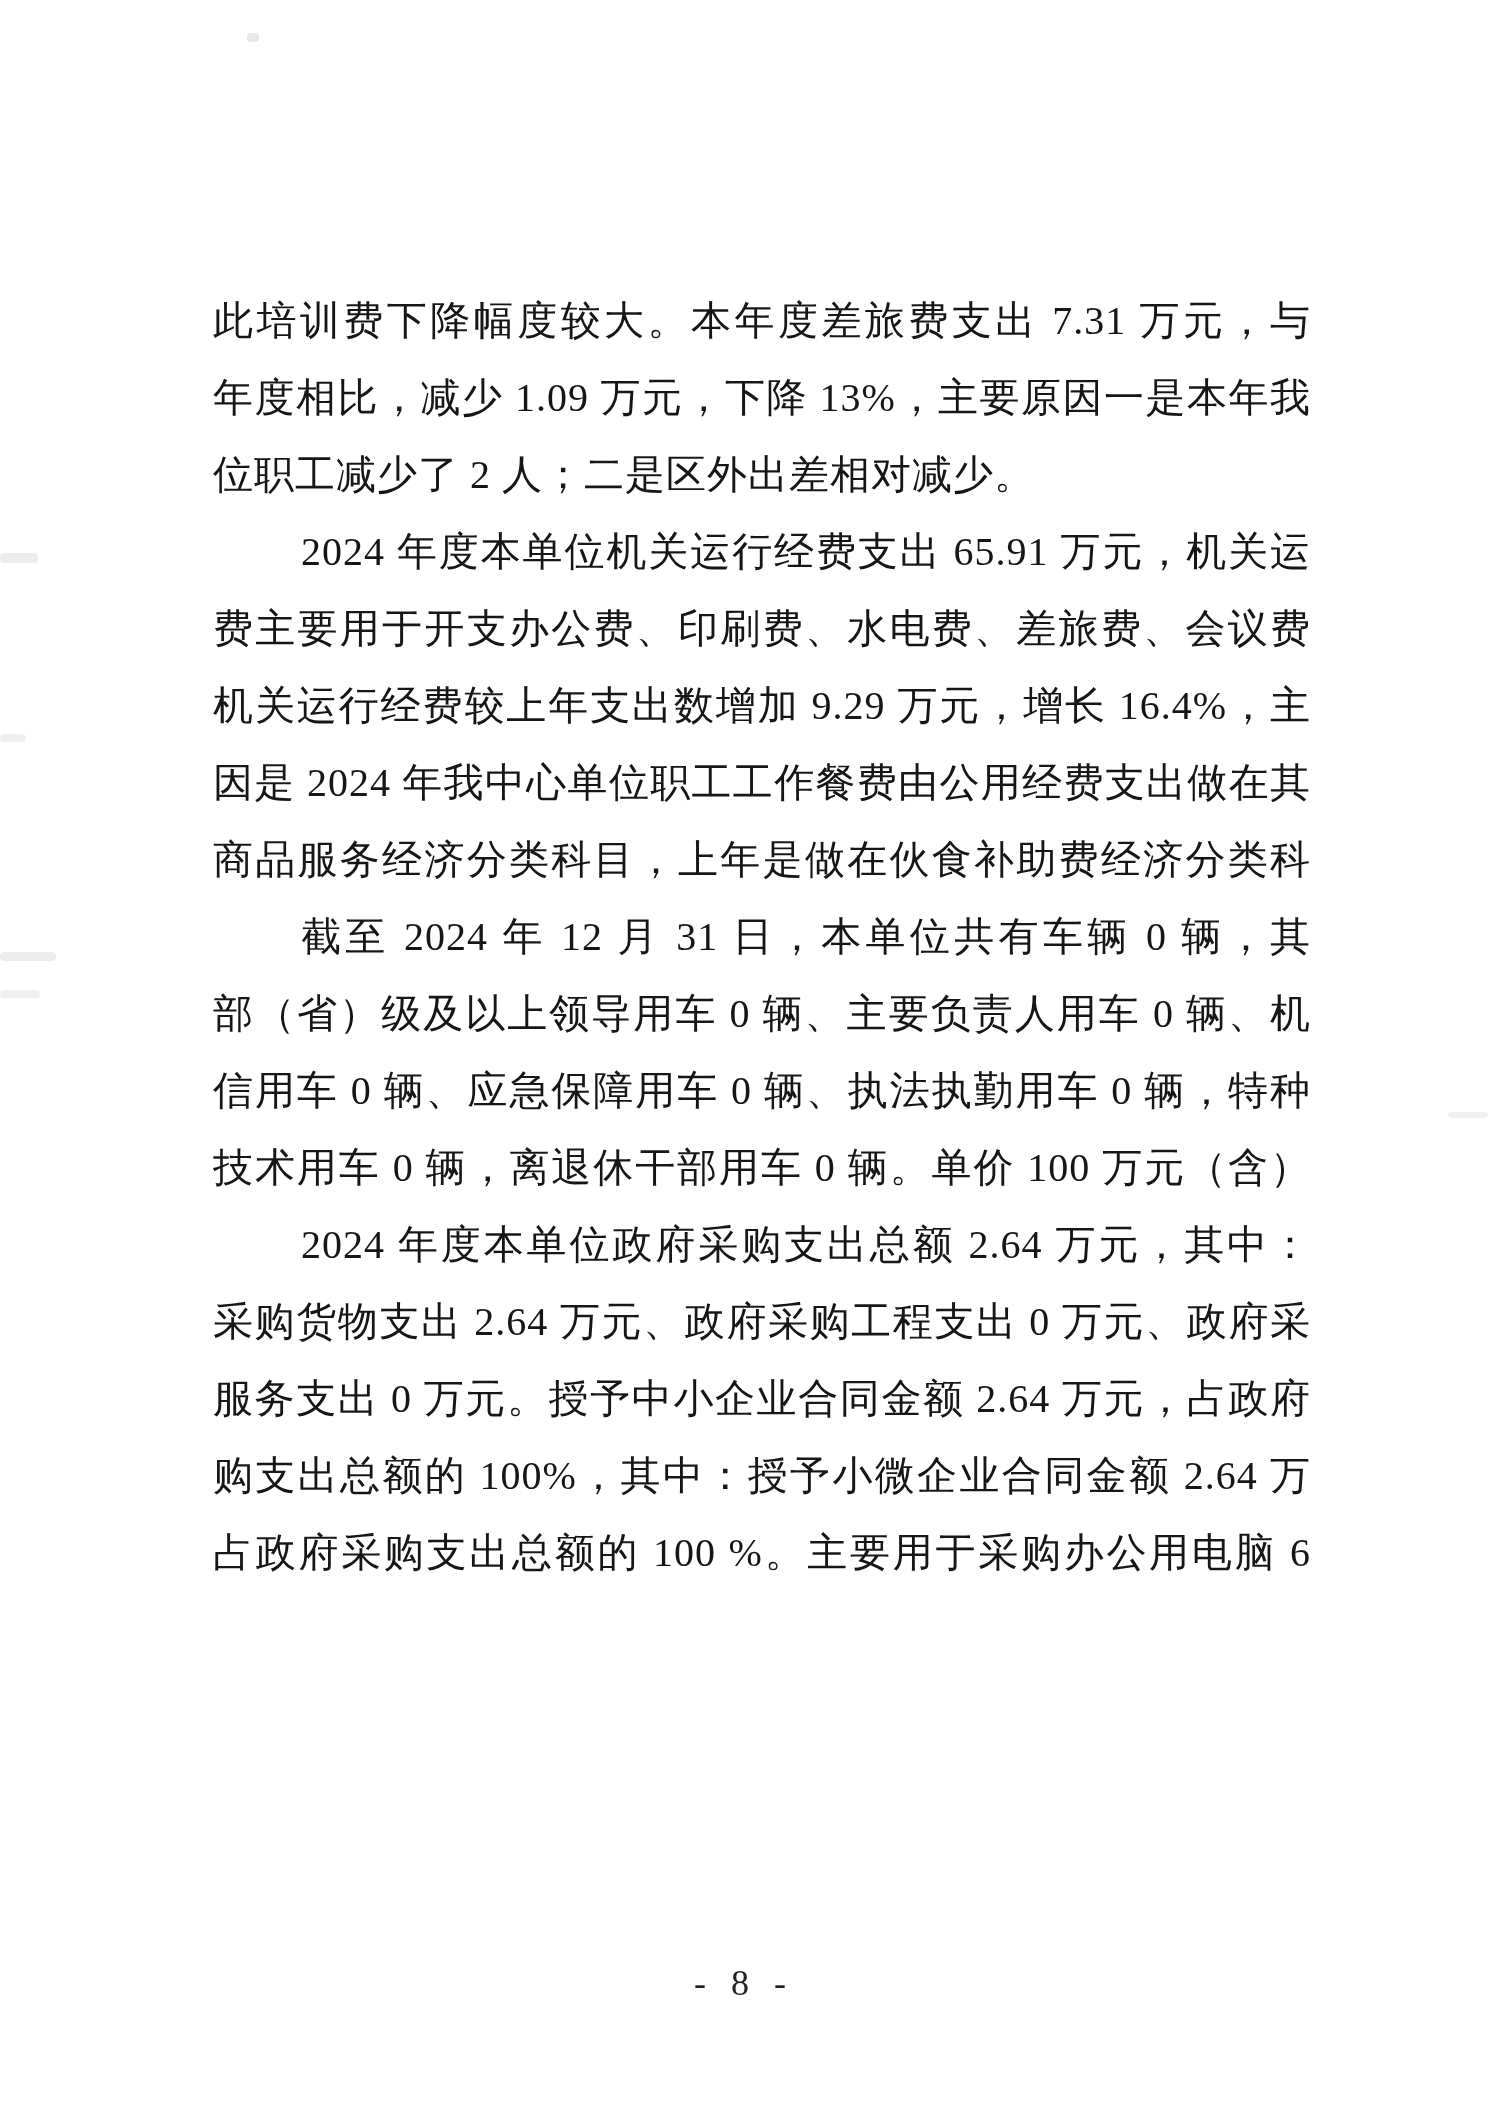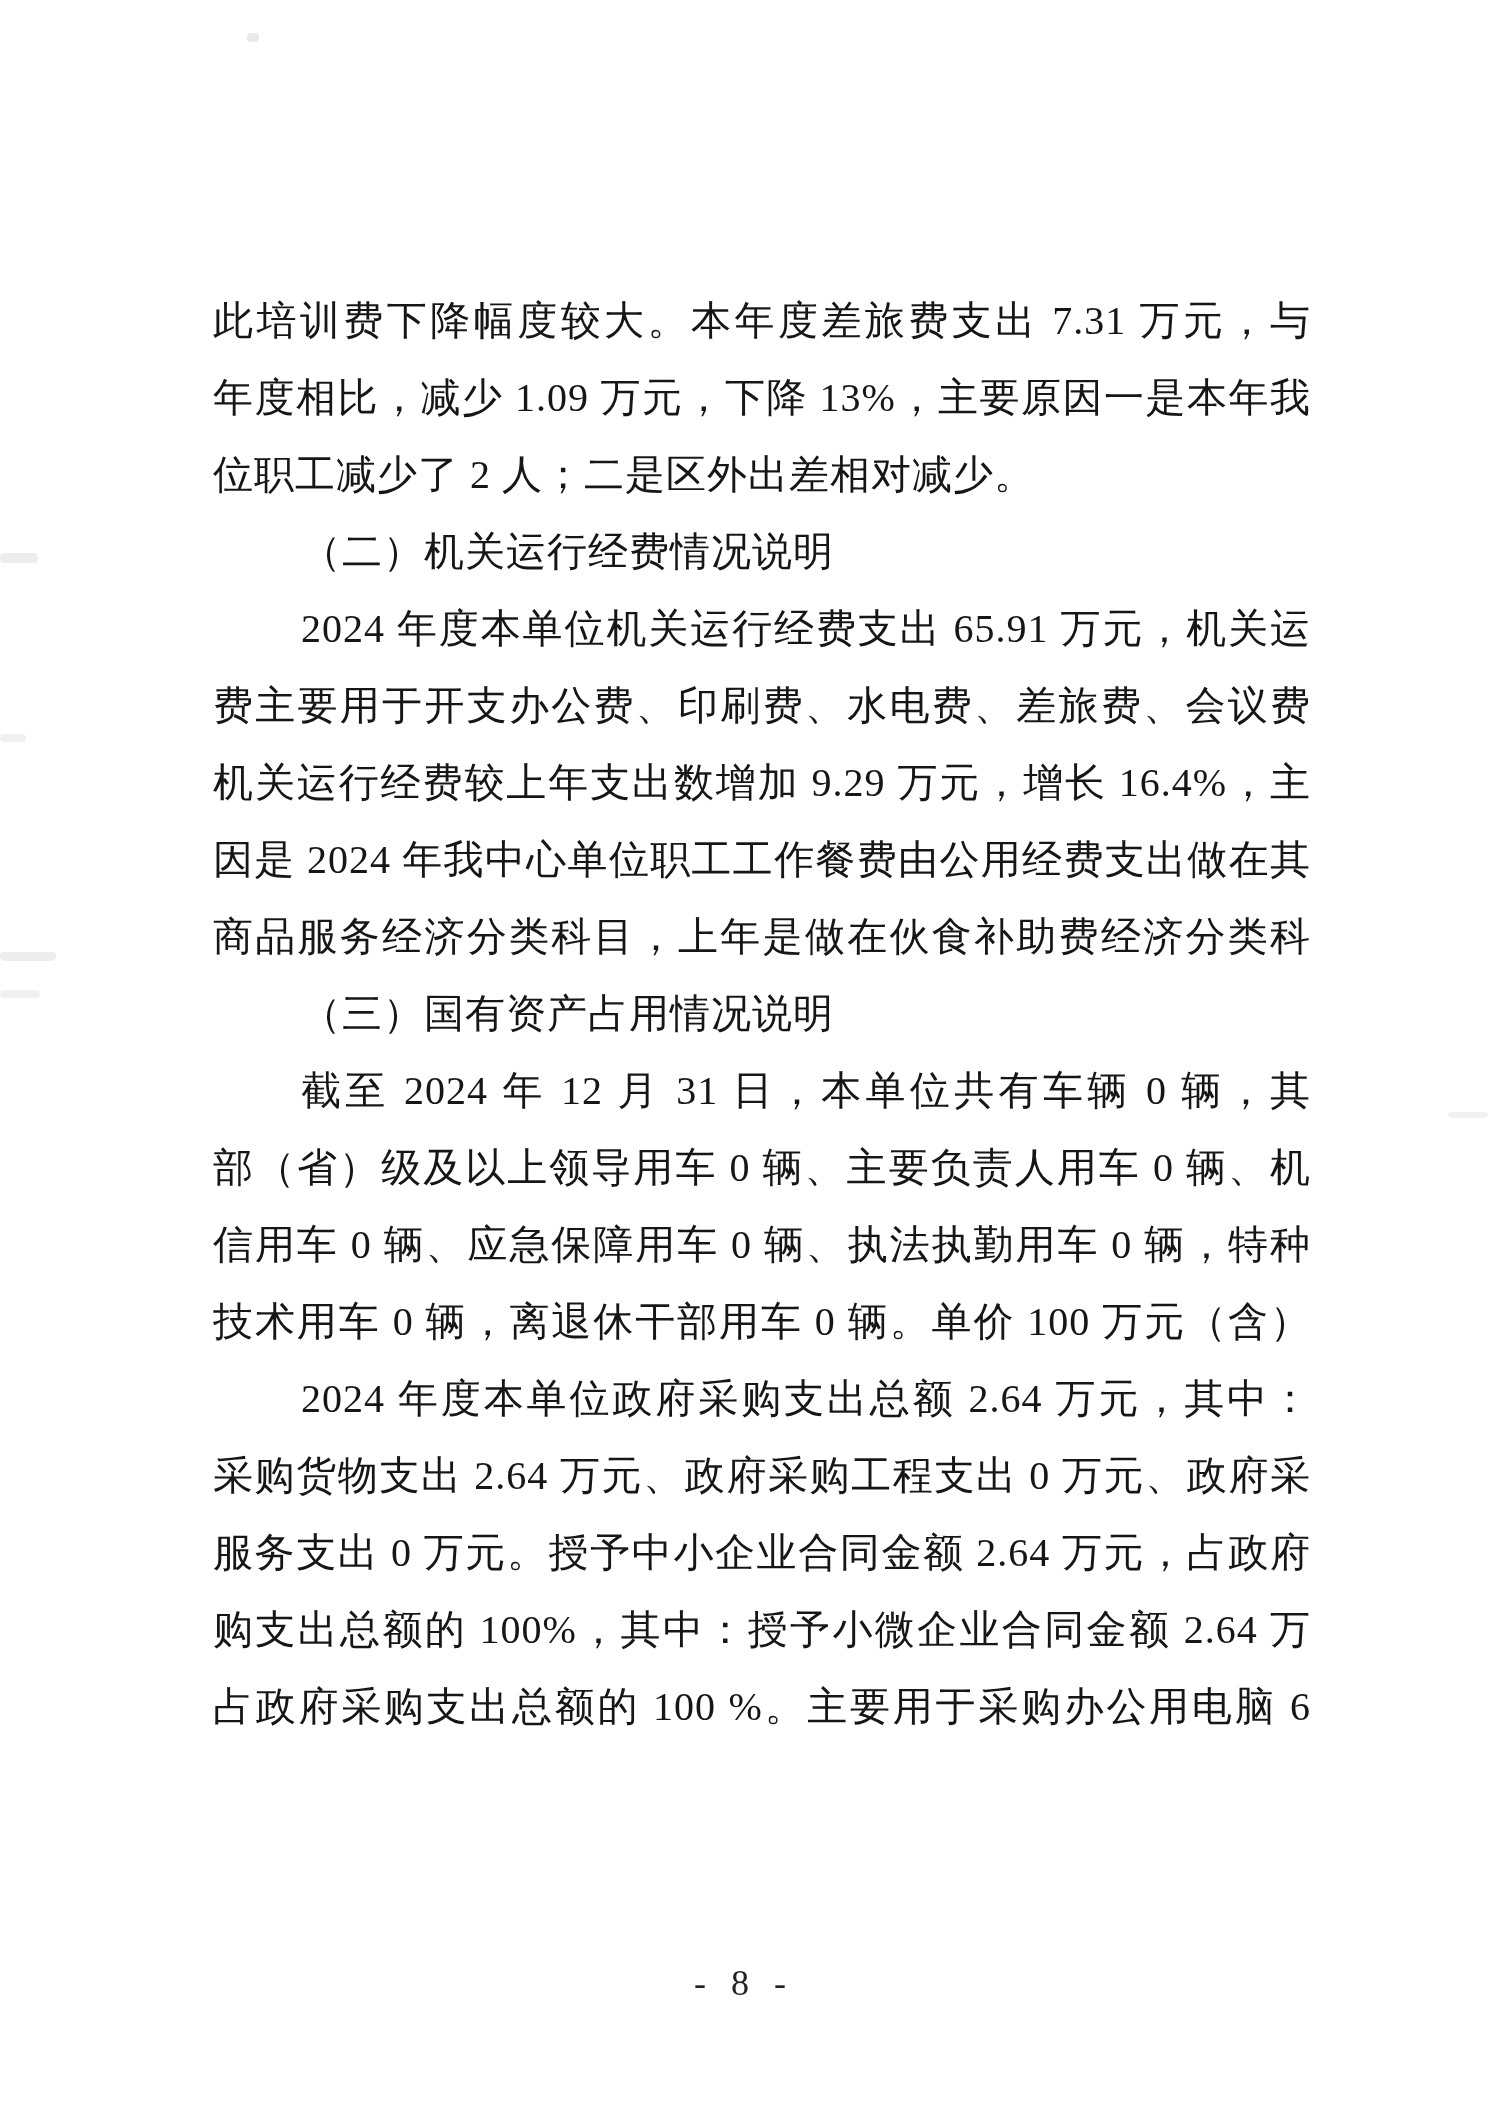--- a/index.html
+++ b/index.html
@@ -75,27 +75,25 @@
   <div class="artifact a-s1"></div>
   <div class="artifact a-s2"></div>
   <div class="artifact a-s3"></div>
   <div class="artifact a-s4"></div>
   <div class="artifact a-s5"></div>
 
   <div class="text-block">
     <div class="line">此培训费下降幅度较大。本年度差旅费支出 7.31 万元，与 2023</div>
     <div class="line">年度相比，减少 1.09 万元，下降 13%，主要原因一是本年我单</div>
     <div class="line end">位职工减少了 2 人；二是区外出差相对减少。</div>
-    <div class="line end indent">（二）机关运行经费情况说明</div>
     <div class="line indent">2024 年度本单位机关运行经费支出 65.91 万元，机关运行经</div>
     <div class="line">费主要用于开支办公费、印刷费、水电费、差旅费、会议费等。</div>
     <div class="line">机关运行经费较上年支出数增加 9.29 万元，增长 16.4%，主要原</div>
     <div class="line">因是 2024 年我中心单位职工工作餐费由公用经费支出做在其他</div>
     <div class="line">商品服务经济分类科目，上年是做在伙食补助费经济分类科目。</div>
-    <div class="line end indent">（三）国有资产占用情况说明</div>
     <div class="line indent">截至 2024 年 12 月 31 日，本单位共有车辆 0 辆，其中，副</div>
     <div class="line">部（省）级及以上领导用车 0 辆、主要负责人用车 0 辆、机要通</div>
     <div class="line">信用车 0 辆、应急保障用车 0 辆、执法执勤用车 0 辆，特种专业</div>
     <div class="line">技术用车 0 辆，离退休干部用车 0 辆。单价 100 万元（含）以上</div>
     <div class="line indent">2024 年度本单位政府采购支出总额 2.64 万元，其中：政府</div>
     <div class="line">采购货物支出 2.64 万元、政府采购工程支出 0 万元、政府采购</div>
     <div class="line">服务支出 0 万元。授予中小企业合同金额 2.64 万元，占政府采</div>
     <div class="line">购支出总额的 100%，其中：授予小微企业合同金额 2.64 万元，</div>
     <div class="line">占政府采购支出总额的 100 %。主要用于采购办公用电脑 6 台。</div>
   </div>

